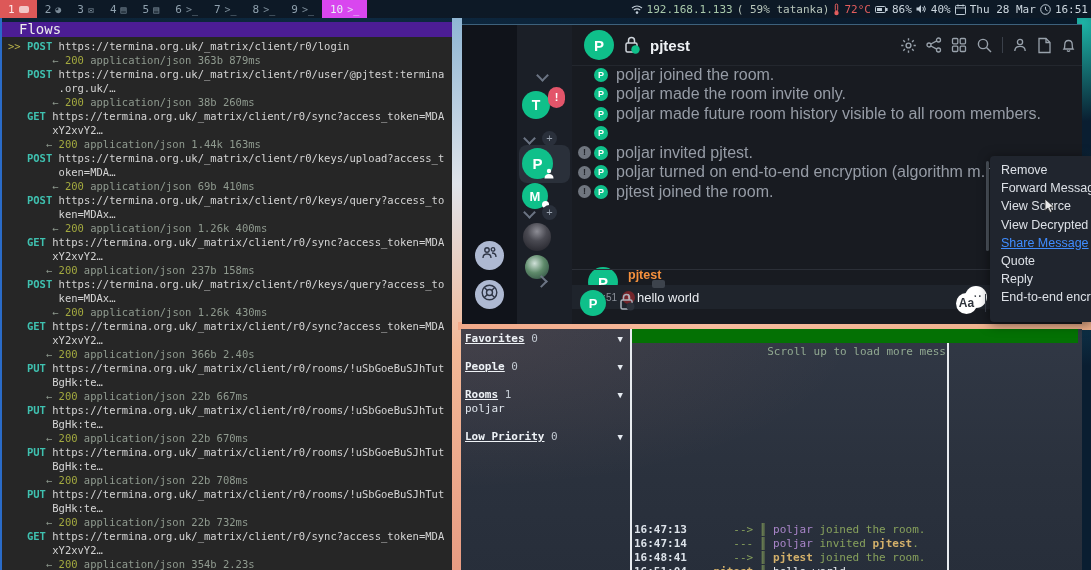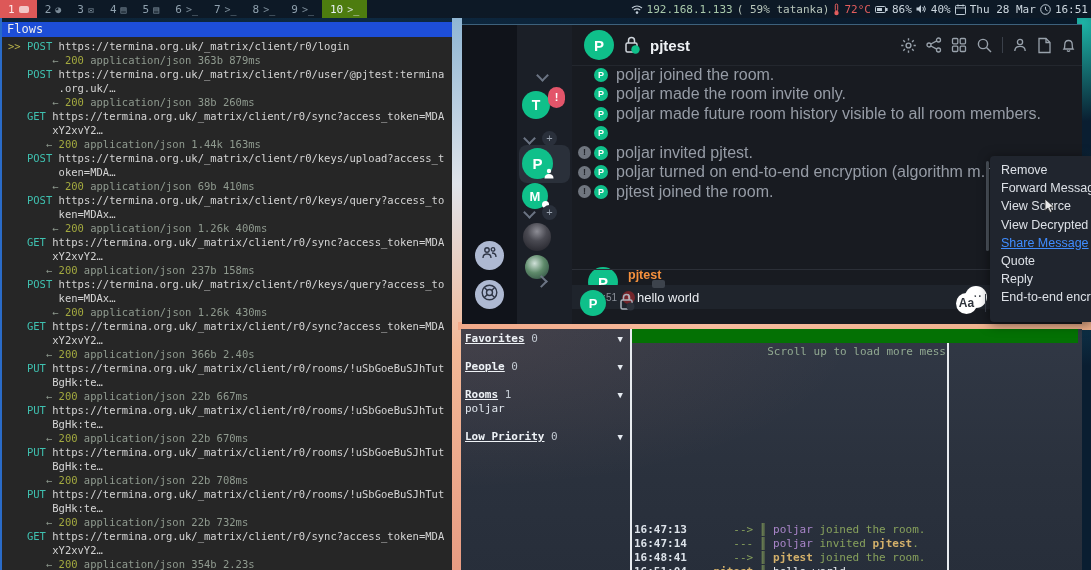--- a/index.html
+++ b/index.html
@@ -16,36 +16,36 @@
     background:linear-gradient(180deg,#8fb6d4 0%,#dfe3ea 30%,#f3b897 60%,#e89c83 100%);}
   .gap-h{position:absolute;left:458px;top:322px;width:633px;height:8px;
     background:linear-gradient(90deg,#f2a989,#f7bb9d 40%,#ecae89);}
 
   
   .topbar{position:absolute;left:0;top:0;width:1091px;height:18px;background:#0d1926;
     display:flex;align-items:center;font-size:11px;color:#8fa0ad;z-index:5;}
   .ws-list{display:flex;height:18px;}
   .ws{height:18px;display:flex;align-items:center;gap:4px;padding:0 8px;cursor:default;}
   .ws-red{background:#dd5858;color:#ffe9e9;}
-  .ws-blue{background:#4d7c0f;color:#eaf1f7;}
+  .ws-blue{background:#d946ef;color:#eaf1f7;}
   .ws-icon{font-size:10px;opacity:.85;}
   .bubble{width:10px;height:7px;background:#f6dada;border-radius:2px;position:relative;display:inline-block;}
   .bubble::after{content:"";position:absolute;left:2px;bottom:-3px;border:3px solid transparent;border-top-color:#f6dada;border-left-width:2px;border-right-width:2px;}
   .status{margin-left:auto;display:flex;align-items:center;gap:4px;padding-right:3px;color:#ccd6de;}
   .st-ip{color:#a9c9ab;} .st-batt{color:#b9c6bb;} .st-temp{color:#e25d5d;}
   .sicon{display:inline-flex;align-items:center;}
   .sicon svg{display:block;}
 
   
   .mitm{position:absolute;left:2px;top:22px;width:450px;height:548px;background:#262626;overflow:hidden;}
-  .mitm-title{height:15px;background:#1d4ed8;color:#ececec;font-size:12px;line-height:15px;padding-left:5px;}
+  .mitm-title{height:15px;background:#4c1d95;color:#ececec;font-size:14px;line-height:15px;padding-left:17px;}
   .flow-list{margin:0;padding:2px 0 0 6px;font-size:10.5px;line-height:14px;white-space:pre;
     color:#d4d4d4;font-family:"DejaVu Sans Mono",monospace;}
   .flow .marker{color:#b9b24b;}
-  .flow .method{color:#3fc1b0;}
+  .flow .method{color:#3fc1b0;font-weight:bold;}
   .flow .url{color:#d4d4d4;}
   .flow .dim{color:#8f9a8f;}
   .flow .status-code{color:#a3a93f;}
 
   
   .element{position:absolute;left:462px;top:24px;width:620px;height:299px;background:#181b21;
     border-top:1px solid #3d617c;font-family:"Liberation Sans",sans-serif;overflow:hidden;}
   .groups{position:absolute;left:0;top:0;width:55px;height:100%;background:#10131a;}
   .gbtn{position:absolute;left:13px;width:29px;height:29px;border-radius:50%;background:#aeb9d2;
     display:flex;align-items:center;justify-content:center;}

